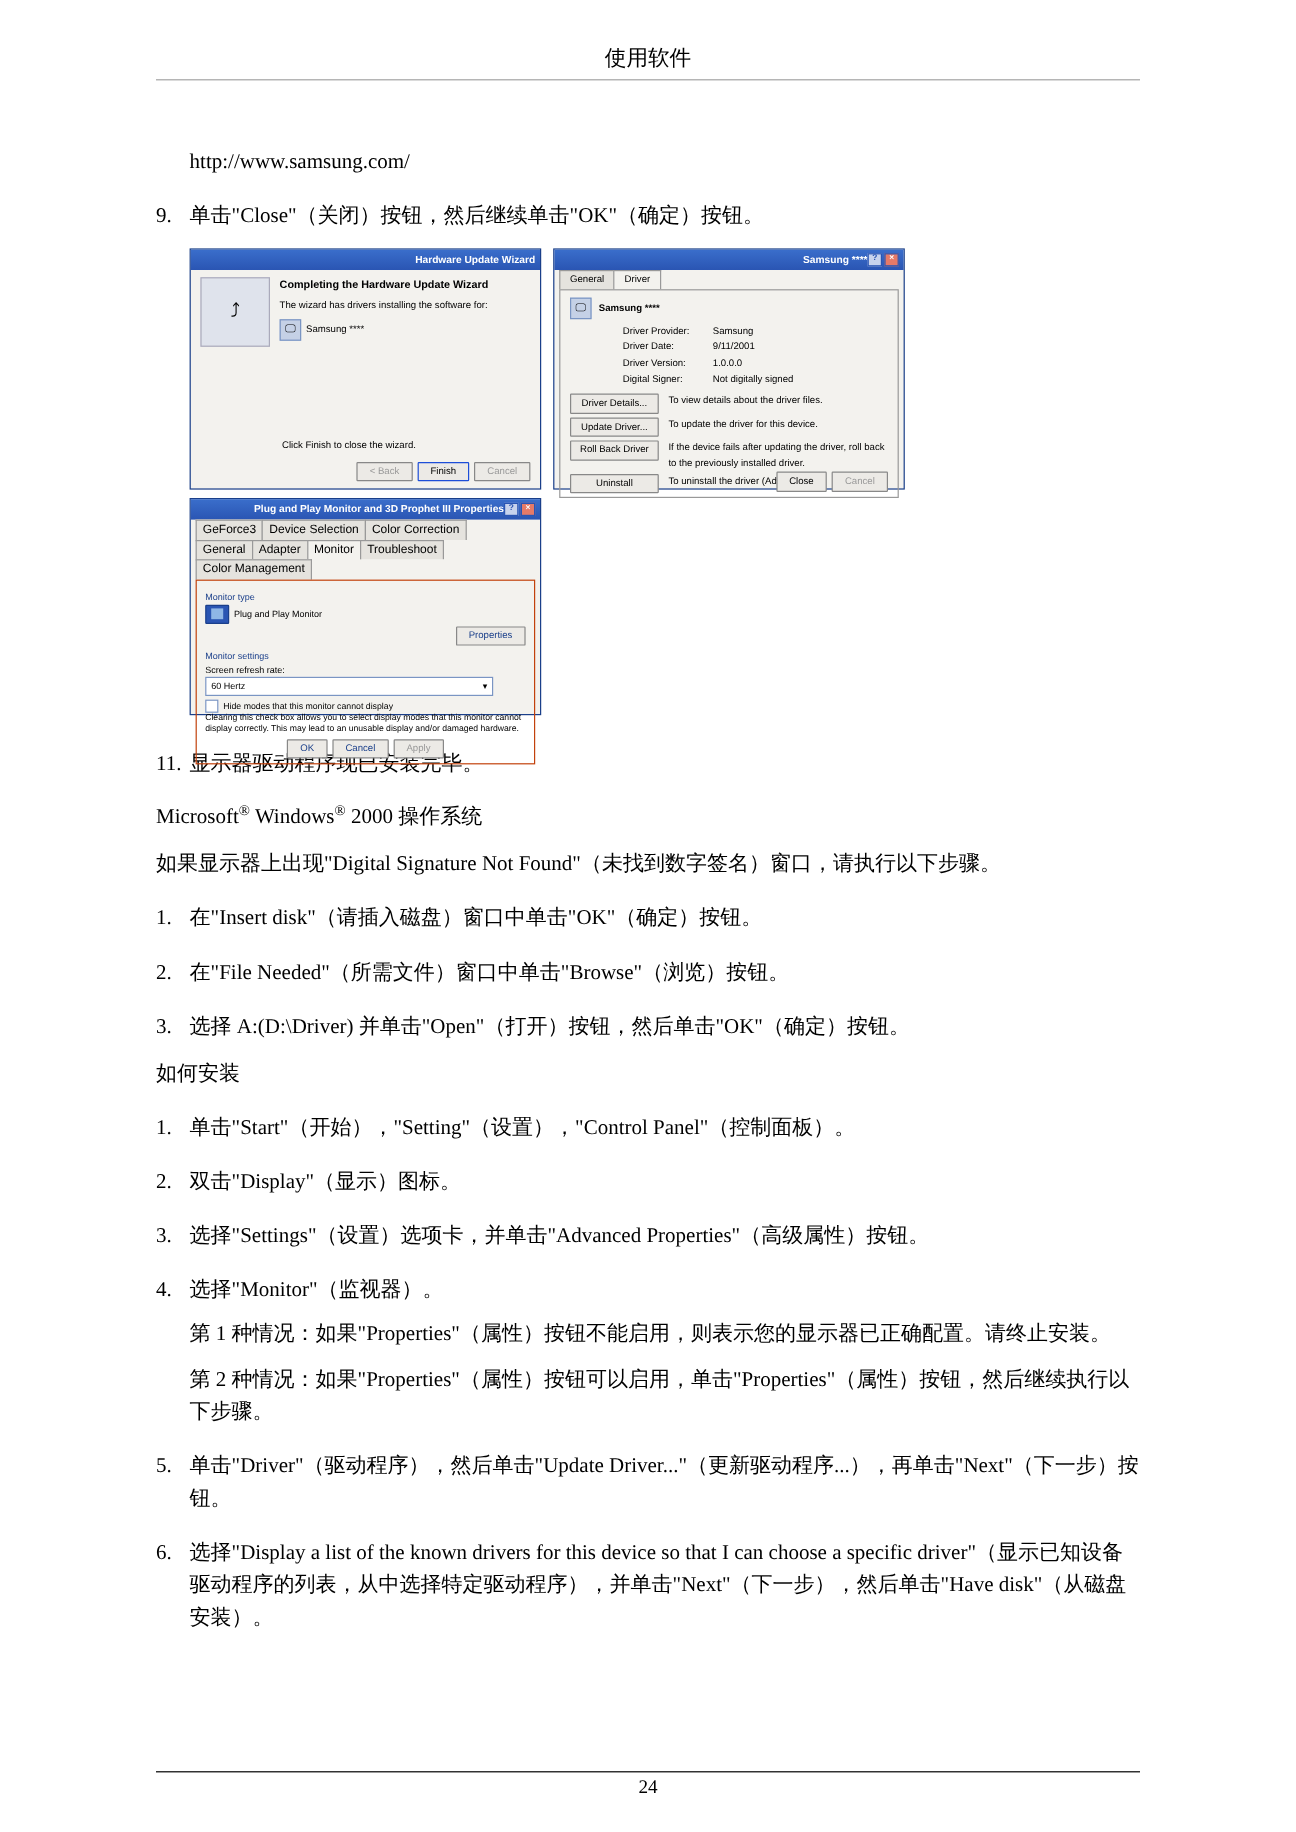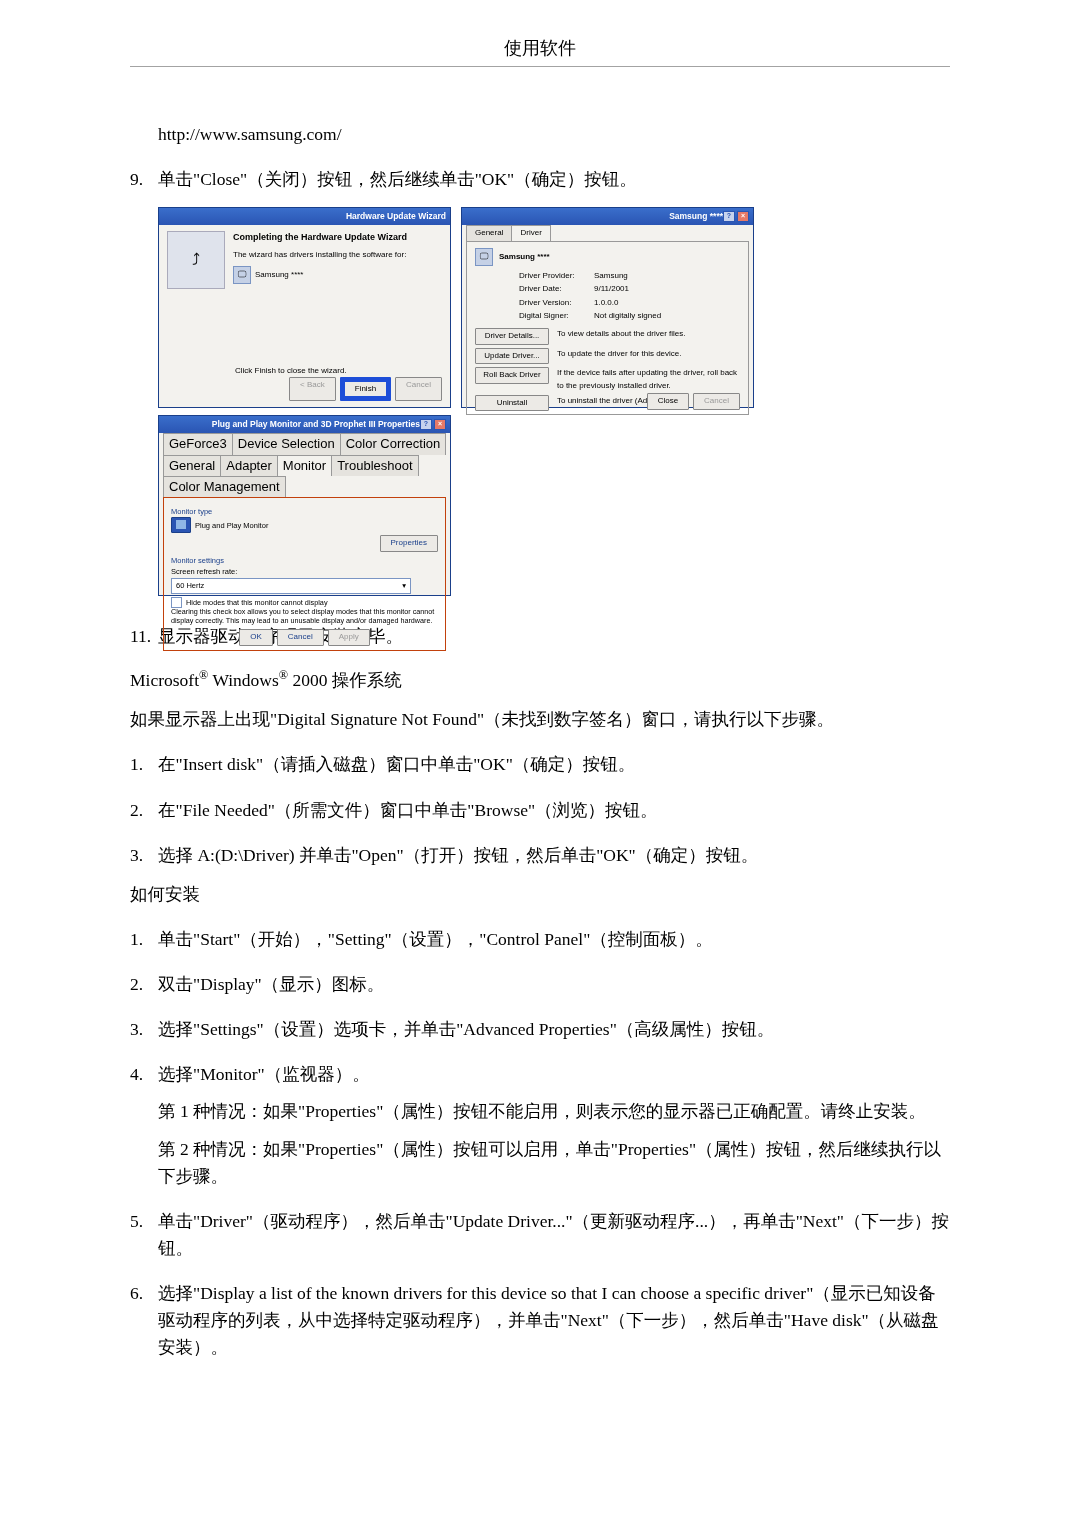--- a/index.html
+++ b/index.html
@@ -97,21 +97,21 @@
   .driverprops .btncol .row { display:flex; gap:8px; margin:3px 0; align-items:flex-start; }
   .driverprops .btncol .btn3d { width:72px; text-align:center; padding:1px 0; }
   .driverprops .closerow { position:absolute; bottom:4px; right:8px; display:flex; gap:4px; }
   .pnpprops { left:0; top:208px; width:293px; height:181px; }
   .pnpprops .panel { border:1px solid #c2410c; margin:0 4px 4px 4px; padding:5px 7px; height:142px; position:relative; font-size:7.5px; color:#1a3f8a; }
   .pnpprops .grp { color:#1a3f8a; margin-top:3px; }
   .pnpprops .sel { border:1px solid #7a95c3; background:#fff; padding:1px 4px; width:230px; font-size:7.5px; display:flex; justify-content:space-between; color:#000; }
   .pnpprops .chk { display:flex; gap:4px; color:#000; margin-top:3px; font-size:7.3px; }
   .pnpprops .note { color:#000; font-size:7.2px; line-height:1.2; }
   .pnpprops .bottom { position:absolute; bottom:4px; left:0; right:0; display:flex; justify-content:center; gap:4px; }
-  .pnpprops .tabrow2 { display:flex; flex-wrap:wrap; padding:0 4px; font-size:13px; }
+  .pnpprops .tabrow2 { display:flex; flex-wrap:wrap; padding:0 4px; font-size:10px; }
   .pnpprops .tab2 { border:1px solid #999; border-bottom:none; padding:0 5px; background:#e5e3de; margin-right:-1px; }
   .pnpprops .tab2.active { background:#f3f2ee; }
   .monicon{ width:18px; height:14px; background:#2a55b3; display:inline-block; border:1px solid #1a3f8a; border-radius:1px; position:relative; }
   .monicon::after{ content:""; position:absolute; left:4px; right:4px; top:2px; bottom:3px; background:#8fb7e6; }
   .dicon{ width:16px; height:16px; background:#c5d1e6; border:1px solid #7a95c3; display:inline-flex; align-items:center; justify-content:center; font-size:9px; }
 
   .section-after { margin-top: 20px; }
   .h-os { margin-top: 16px; }
   .para { margin-top: 12px; }
   .indent-block { margin-left: 28px; margin-top: 10px; }
@@ -158,21 +158,21 @@
               <div>The wizard has drivers installing the software for:</div>
               <div style="display:flex; gap:4px; margin-top:4px; align-items:center;">
                 <span class="dicon">🖵</span>
                 <span>Samsung ****</span>
               </div>
             </div>
           </div>
           <div style="position:absolute; bottom:30px; left:76px;">Click Finish to close the wizard.</div>
           <div class="bottom">
             <span class="btn3d" style="color:#999">&lt; Back</span>
-            <span class="btn3d" style="border:5px solid #1d4ed8">Finish</span>
+            <span class="btn3d" style="border:1px solid #1d4ed8">Finish</span>
             <span class="btn3d" style="color:#999">Cancel</span>
           </div>
         </div>
       </div>
 
       <div class="dlg driverprops">
         <div class="titlebar">
           <span>Samsung ****</span>
           <span class="tbtns">
               <span class="tbtn">?</span>
@@ -331,13 +331,14 @@
     <div class="numitem">
       <div class="n">5.</div>
       <div class="t"><span>单击"</span><span class="en">Driver</span><span>"（驱动程序），然后单击"</span><span class="en">Update Driver...</span><span>"（更新驱动程序...），再单击"</span><span class="en">Next</span><span>"（下一步）按钮。</span></div>
     </div>
     <div class="numitem">
       <div class="n">6.</div>
       <div class="t"><span>选择"</span><span class="en">Display a list of the known drivers for this device so that I can choose a specific driver</span><span>"（显示已知设备驱动程序的列表，从中选择特定驱动程序），并单击"</span><url><span class="en">Next</span><span>"（下一步），然后单击"</span><span class="en">Have disk</span><span>"（从磁盘安装）。</span></url></div>
     </div>
   </div>
 
+  <div class="footer">24</div>
 </div>
 
 </body></html>

